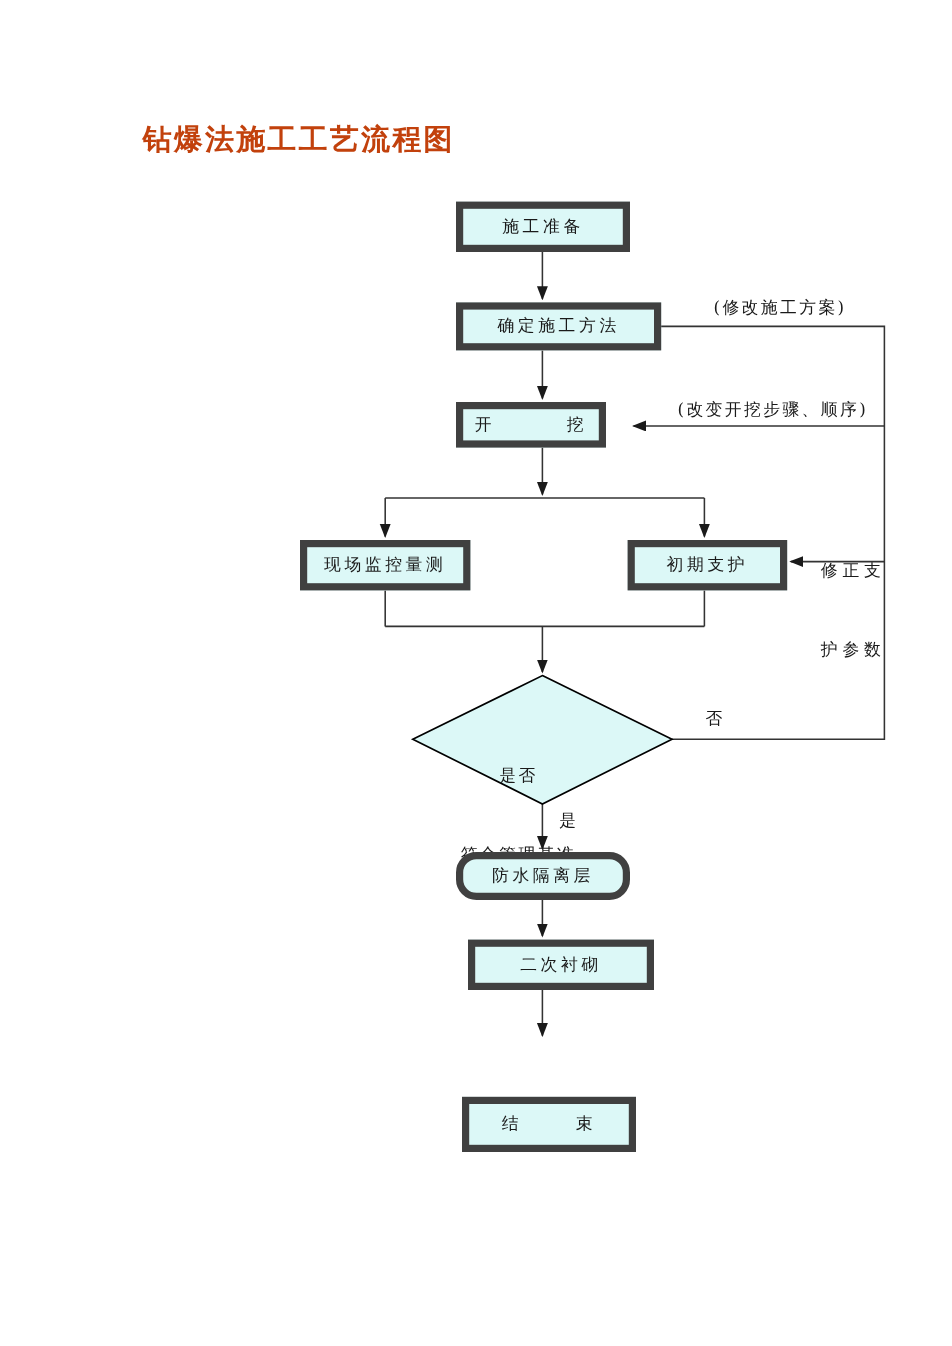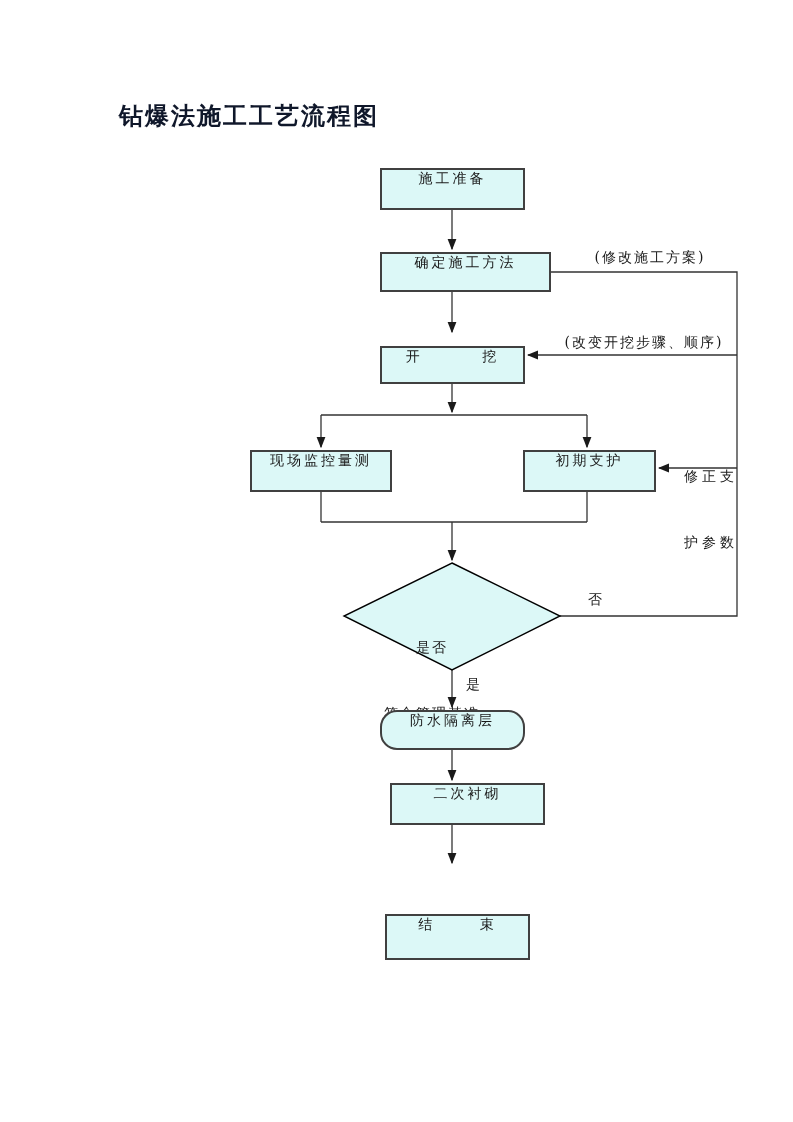--- a/index.html
+++ b/index.html
@@ -14,35 +14,36 @@
   }
   .title {
     position: absolute;
     left: 119px;
     top: 100px;
     margin: 0;
     font-family: "DejaVu Sans", "Liberation Sans", sans-serif;
     font-weight: bold;
     font-size: 24px;
     letter-spacing: 2px;
-    color: #0f172a;
+    color: #c2410c;
     white-space: pre;
     text-align: center;
   }
   .connectors {
     position: absolute;
     left: 0; top: 0;
     pointer-events: none;
   }
   .node {
     position: absolute;
     box-sizing: border-box;
     background: #dcf8f7;
-    border: 2px solid #404040;
+    border: 6px solid #404040;
     display: flex;
+    align-items: center;
     justify-content: center;
     font-size: 14px;
     letter-spacing: 3px;
     white-space: pre;
   }
   .decision-text {
     position: absolute;
     left: 332px;
     top: 592px;
     width: 200px;
@@ -107,21 +108,21 @@
   </svg>
 
   <div class="node" style="left:380px; top:168px; width:145px; height:42px;">
     <span>施工准备</span>
   </div>
 
   <div class="node" style="left:380px; top:252px; width:171px; height:40px;">
     <span>确定施工方法</span>
   </div>
 
-  <div class="node" style="left:380px; top:346px; width:145px; height:38px;">
+  <div class="node" style="left:380px; top:335px; width:125px; height:38px;">
     <span>开        挖</span>
   </div>
 
   <div class="node" style="left:523px; top:450px; width:133px; height:42px;">
     <span>初期支护</span>
   </div>
 
   <div class="node" style="left:250px; top:450px; width:142px; height:42px;">
     <span>现场监控量测</span>
   </div>

